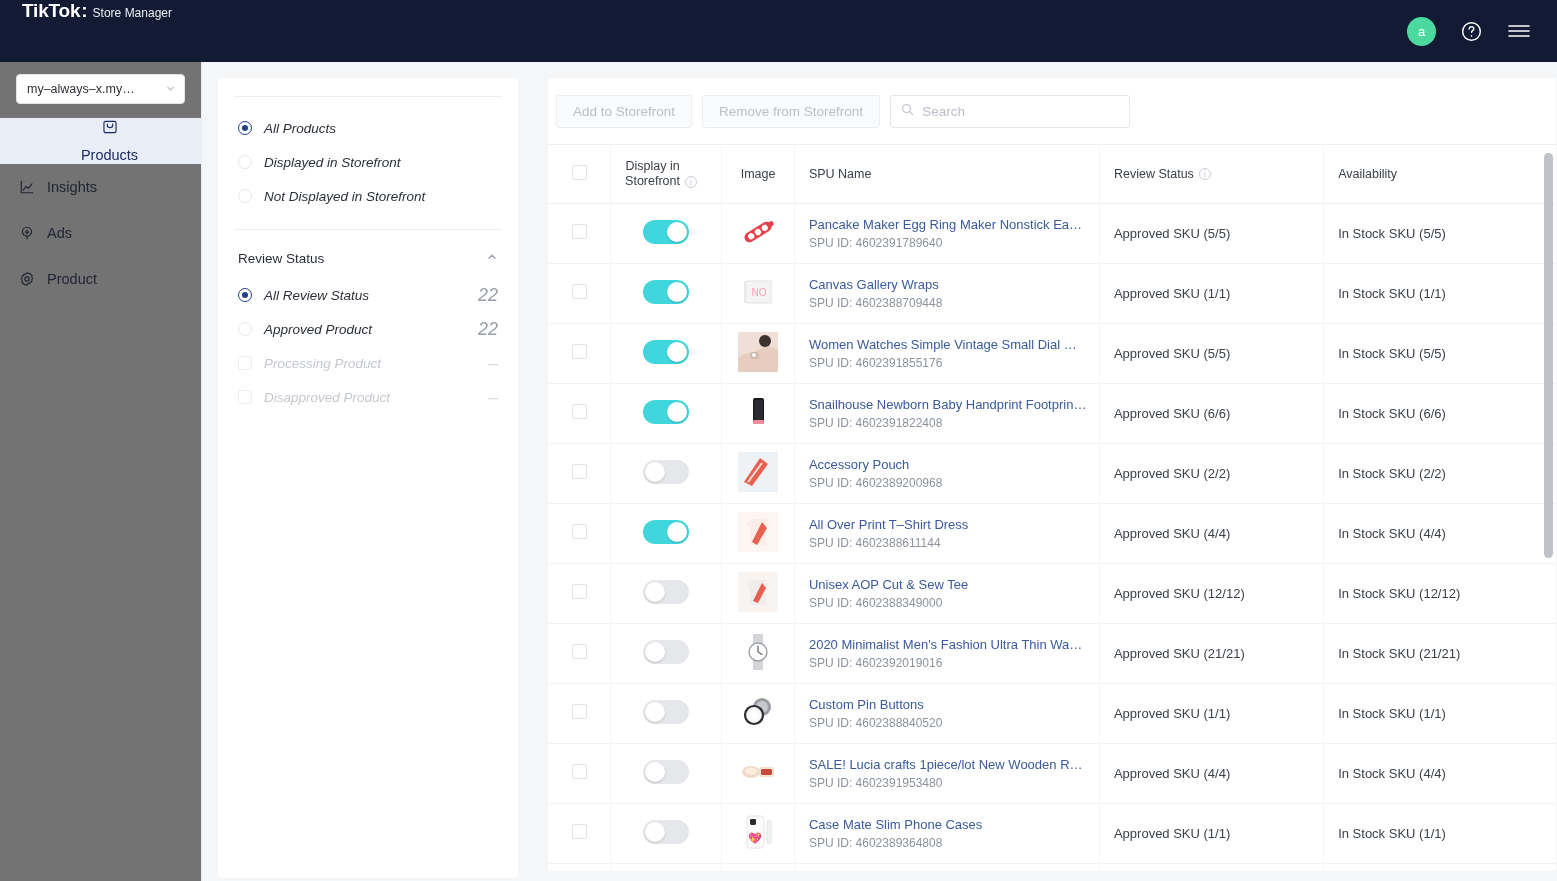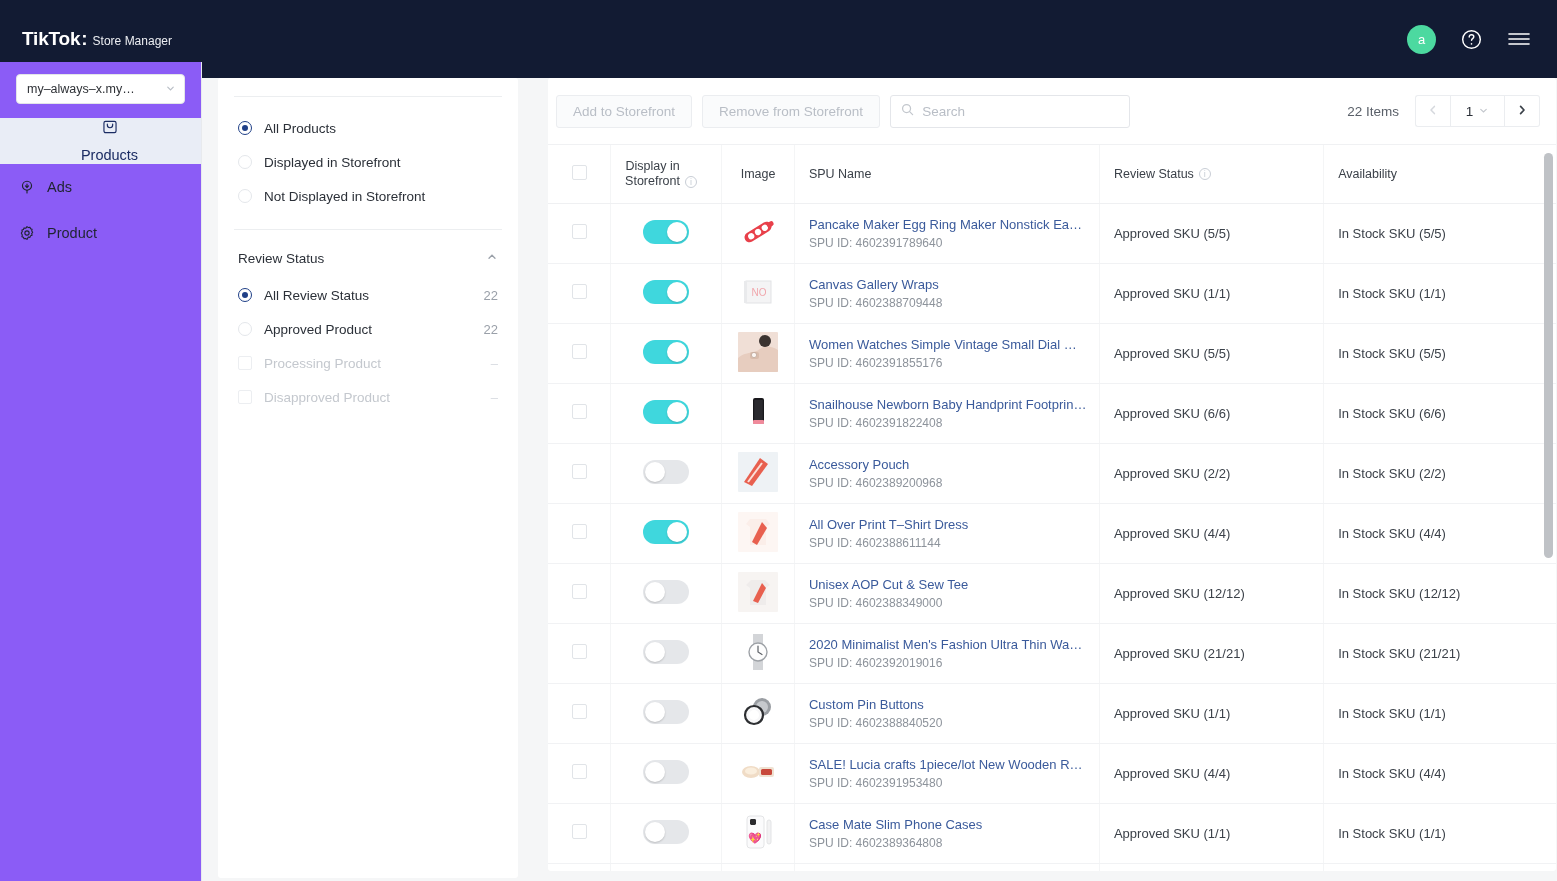--- a/index.html
+++ b/index.html
@@ -4,22 +4,22 @@
 <style>
   * { box-sizing: border-box; margin: 0; padding: 0; }
   html, body {
     width: 1557px; height: 881px;
     font-family: "Liberation Sans", sans-serif;
     background: #f5f6f7; overflow: hidden;
   }
 
   
   .topbar {
-    position: absolute; left: 0; top: 0; width: 1557px; height: 78px;
-    background: #121b33; display: flex; align-items: center;
+    position: absolute; left: 0; top: 0; width: 1557px; height: 62px;
+    background: #121b33; display: flex; 
   }
   .brand { margin-left: 22px; display: flex; align-items: baseline; }
   .brand-tiktok {
     color: #ffffff; font-size: 19px; font-weight: bold; letter-spacing: -0.2px;
   }
   .brand-colon { color: #ffffff; font-size: 19px; font-weight: bold; margin: 0 5px 0 1px; }
   .brand-sub { color: #eceef2; font-size: 12px; font-weight: 400; }
 
   .topbar-right {
     margin-left: auto; display: flex; align-items: center; gap: 24px; margin-right: 26px;
@@ -27,21 +27,21 @@
   .avatar {
     width: 29px; height: 29px; border-radius: 50%;
     background: #4cd9a0; color: #ffffff;
     font-size: 13px; display: flex; align-items: center; justify-content: center;
   }
   .help-icon, .menu-icon { cursor: pointer; display: flex; align-items: center; }
 
   
   .sidebar {
     position: absolute; left: 0; top: 62px; width: 202px; height: 819px;
-    background: #8b5cf6; border-right: 1px solid #e8eaed;
+    background: #737373; border-right: 1px solid #e8eaed;
   }
   .store-select {
     margin: 12px 16px 14px 16px; height: 30px;
     border: 1px solid #e3e5e8; border-radius: 4px; background: #fff;
     display: flex; align-items: center; padding: 0 8px 0 10px; cursor: pointer;
   }
   .store-select-label {
     font-size: 12.5px; color: #2e3136; flex: 1;
     white-space: nowrap; overflow: hidden;
   }
@@ -57,37 +57,37 @@
     position: absolute; left: 218px; top: 78px; width: 300px; height: 800px;
     background: #ffffff; border-radius: 3px;
   }
   .filters-title {
     font-size: 16px; color: #1f2430; font-weight: 500;
     padding: 20px 0 0 20px;
   }
   .filters-divider { height: 1px; background: #eceef0; margin: 18px 16px 0 16px; }
   .radio-row {
     display: flex; align-items: center; gap: 12px;
-    padding: 0 20px; height: 34px; cursor: pointer; font-size: 13.5px; color: #2b3038;
+    padding: 0 20px; height: 34px; cursor: pointer; font-size: 13.5px; color: #2b3038; font-style: italic;
   }
   .radio-row.first { margin-top: 14px; }
   .radio-row.dim { color: #c4c8ce; cursor: default; }
   .radio {
     width: 14px; height: 14px; border-radius: 50%;
     border: 1px solid #c9ced6; background: #fff; flex: 0 0 auto; position: relative;
   }
   .radio.checked { border: 1px solid #1f3f87; }
   .radio.checked::after {
     content: ""; position: absolute; left: 3px; top: 3px;
     width: 6px; height: 6px; border-radius: 50%; background: #1f3f87;
   }
   .radio.faded { border-color: #e4e7eb; }
   .radio.square { border-radius: 2px; border-color: #eceef1; }
   .radio-label { flex: 1; }
-  .radio-count { color: #9aa0a9; font-size: 13px; }
+  .radio-count { color: #9aa0a9; font-size: 18px; }
   .section-head {
     display: flex; align-items: center; padding: 0 20px;
     height: 40px; margin-top: 8px; cursor: pointer;
   }
   .section-head-label { flex: 1; font-size: 13.5px; color: #2b3038; font-weight: 500; }
 
   
   .main {
     position: absolute; left: 548px; top: 78px; width: 1008px; height: 793px;
     background: #ffffff; border-radius: 3px;
@@ -229,20 +229,29 @@
   <div class="nav-item active">
     <span class="nav-icon">
       <svg width="16" height="16" viewBox="0 0 18 18" fill="none" stroke="#1b2c63" stroke-width="1.3">
         <rect x="2.2" y="2.6" width="13.6" height="12.8" rx="1.8"></rect>
         <path d="M6 5.6v1.2a3 3 0 0 0 6 0V5.6" stroke-linecap="round"></path>
       </svg>
     </span>
     <span>Products</span>
   </div>
 
+  <div class="nav-item">
+    <span class="nav-icon">
+      <svg width="16" height="16" viewBox="0 0 18 18" fill="none" stroke="#1f2430" stroke-width="1.3">
+        <path d="M2.5 2.5v13h13" stroke-linecap="round"></path>
+        <path d="M4.8 12.4l3.2-4 2.6 2.2 4-5.2" stroke-linecap="round" stroke-linejoin="round"></path>
+      </svg>
+    </span>
+    <span>Insights</span>
+  </div>
 
   <div class="nav-item">
     <span class="nav-icon">
       <svg width="16" height="16" viewBox="0 0 18 18" fill="none" stroke="#1f2430" stroke-width="1.3">
         <circle cx="9" cy="7.6" r="5.1"></circle>
         <path d="M9 5.6v4.1M7.3 7.8L9 9.7l1.7-1.9" stroke-linecap="round" stroke-linejoin="round"></path>
         <path d="M9 12.7v3" stroke-linecap="round"></path>
       </svg>
     </span>
     <span>Ads</span>
@@ -316,47 +325,20 @@
     <div class="search-box">
       <span>
         <svg width="13" height="13" viewBox="0 0 14 14" fill="none" stroke="#c3c7cd" stroke-width="1.35">
           <circle cx="6" cy="6" r="4.3"></circle>
             <path d="M9.3 9.3l3.2 3.2" stroke-linecap="round"></path>
         </svg>
       </span>
       <input class="search-input" type="text" placeholder="Search" style="">
     </div>
 
-    <div class="pager">
-      <span class="pager-count">22 Items</span>
-      <div class="pager-ctrl">
-        <div class="pager-btn prev">
-          <span>
-            <svg width="12" height="12" viewBox="0 0 12 12" fill="none" stroke="currentColor" stroke-width="1.5">
-                <path d="M7.4 2.4L4 6l3.4 3.6" stroke-linecap="round" stroke-linejoin="round"></path>
-              </svg>
-          </span>
-        </div>
-        <div class="pager-page">
-          <span>1</span>
-          <span>
-            <svg width="11" height="11" viewBox="0 0 12 12" fill="none" stroke="#c3c7cd" stroke-width="1.3">
-                <path d="M3 4.8L6 7.6L9 4.8" stroke-linecap="round"></path>
-              </svg>
-          </span>
-        </div>
-        <div class="pager-btn next">
-          <span>
-            <svg width="12" height="12" viewBox="0 0 12 12" fill="none" stroke="currentColor" stroke-width="1.7">
-                <path d="M4.6 2.4L8 6l-3.4 3.6" stroke-linecap="round" stroke-linejoin="round"></path>
-              </svg>
-          </span>
-        </div>
-      </div>
-    </div>
   </div>
 
   <div class="table-wrap">
     <table>
       <thead>
         <tr>
           <th class="c-check">
             <span class="chk"></span>
           </th>
           <th class="c-toggle">

